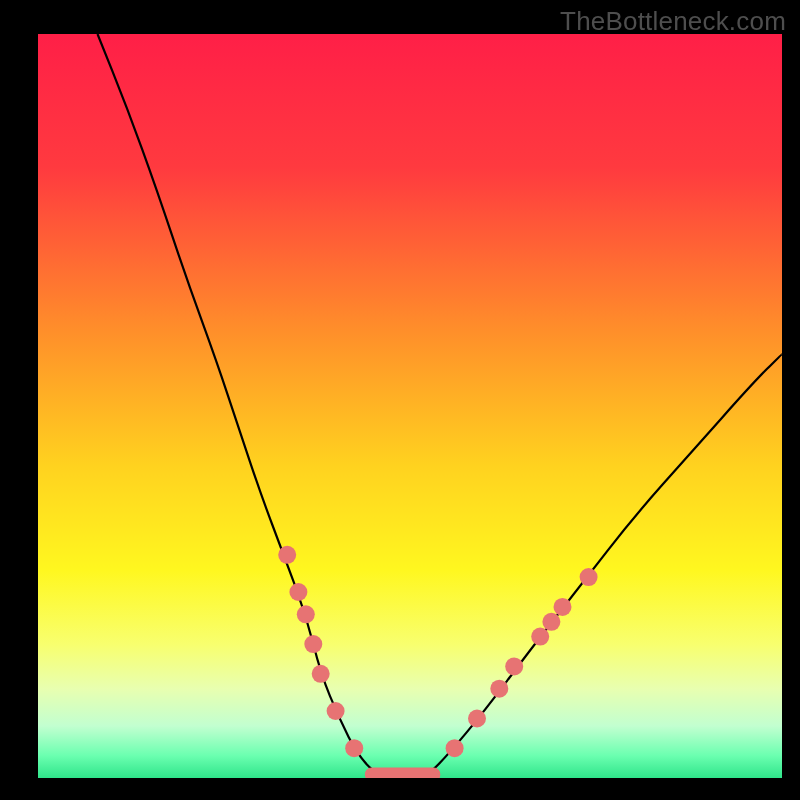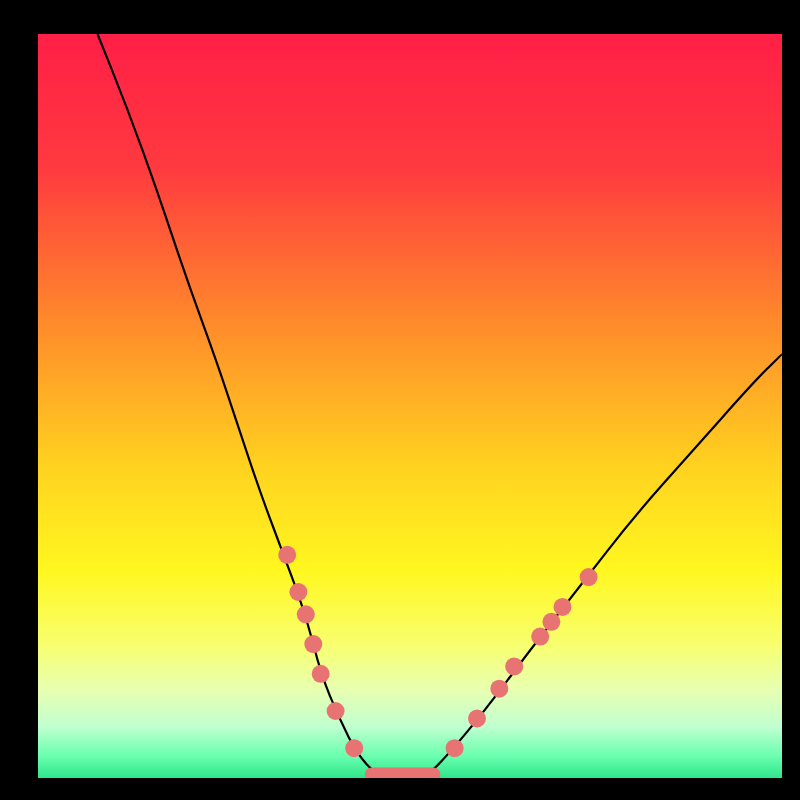--- a/index.html
+++ b/index.html
@@ -102,14 +102,15 @@
           <circle cx="476.2" cy="632.4" r="9" class="marker" fill="#e77373"></circle>
           <circle cx="502.2" cy="602.6" r="9" class="marker" fill="#e77373"></circle>
           <circle cx="513.4" cy="587.8" r="9" class="marker" fill="#e77373"></circle>
           <circle cx="524.5" cy="572.9" r="9" class="marker" fill="#e77373"></circle>
           <circle cx="550.6" cy="543.1" r="9" class="marker" fill="#e77373"></circle>
         </g>
     </svg>
 
   </div>
 
+  <div class="watermark">TheBottleneck.com</div>
 
 </div>
 
 </body></html>

